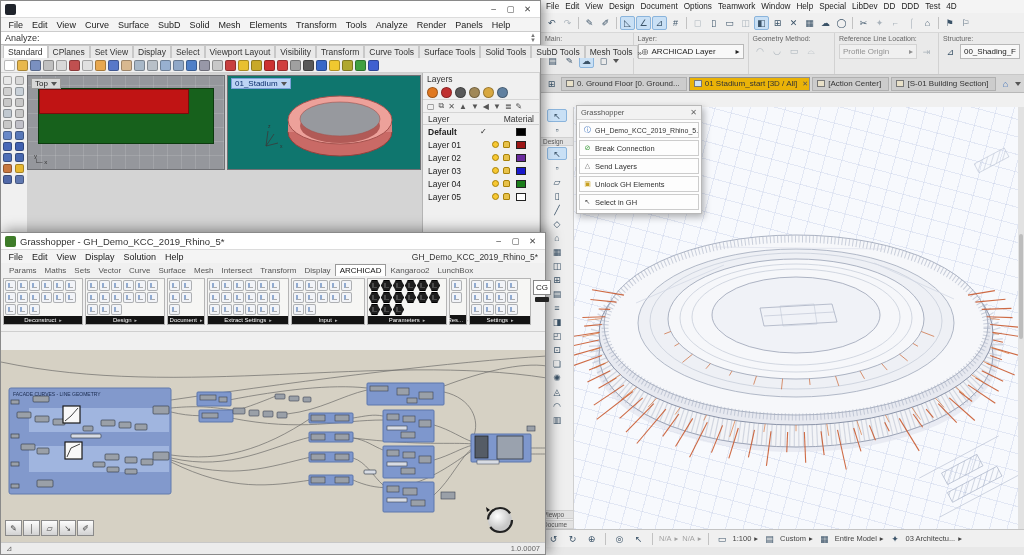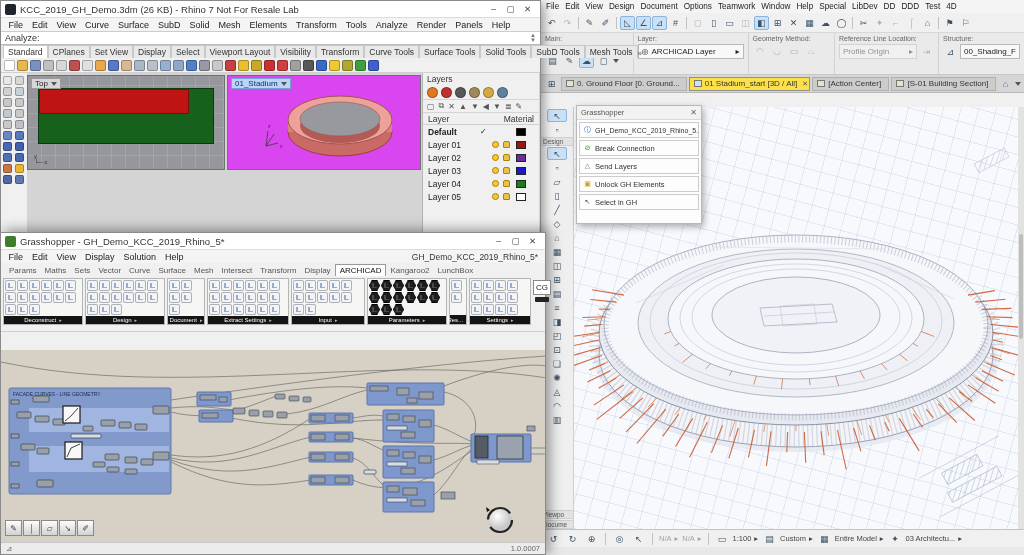--- a/index.html
+++ b/index.html
@@ -89,21 +89,21 @@
   .a-menu span{padding:0 3px;}
   .a-toolbar{height:20px;display:flex;align-items:center;gap:1px;padding:0 3px;background:#f0f0f0;border-bottom:1px solid #d8d8d8;}
   .a-infobox{height:42px;background:#eaeaea;border-bottom:1px solid #c8c8c8;display:flex;font-size:7px;color:#666;}
   .ibsec{padding:2px 4px;border-right:1px solid #d2d2d2;position:relative;}
   .ibsec .val{font-size:7.5px;color:#333;margin-top:1px;}
   .ibrow{display:flex;align-items:center;gap:2px;margin-top:2px;}
   .ddbox{height:15px;background:#f8f8f8;border:1px solid #b8b8b8;display:flex;align-items:center;font-size:8px;color:#222;padding:0 3px;gap:3px;}
   .ddbox.dim{opacity:.45;}
   .a-tabbar{height:18px;background:#d6d6d6;display:flex;align-items:center;gap:2px;padding:0 3px;font-size:8px;color:#333;border-bottom:1px solid #b8b8b8;}
   .a-tab{height:14px;display:flex;align-items:center;gap:3px;background:#cccccc;border:1px solid #b0b0b0;padding:0 4px;white-space:nowrap;overflow:hidden;}
-  .a-tab.active{background:#fde047;border-color:#8f8f8f;}
+  .a-tab.active{background:#eab308;border-color:#8f8f8f;}
   .a-tab .ticon{width:8px;height:7px;border:1px solid #777;background:#e8e0c8;flex:0 0 auto;}
   .a-tab.active .ticon{background:#cfe2f5;}
   .a-tab .tclose{color:#555;font-size:7px;margin-left:2px;}
   .a-body{position:absolute;left:0;top:107px;right:0;bottom:26px;}
   .a-toolbox{position:absolute;left:0;top:0;width:33px;bottom:0;background:#efefef;border-right:1px solid #cfcfcf;display:flex;flex-direction:column;align-items:center;padding-top:2px;gap:1px;font-size:8px;overflow:hidden;}
   .a-toolbox .glyphchip{width:20px;height:13px;}
   .tool-label{width:100%;text-align:left;font-size:6.5px;color:#555;background:#e2e2e2;padding:0 2px;border-top:1px solid #d0d0d0;border-bottom:1px solid #d0d0d0;}
   .a-view{position:absolute;left:33px;top:0;right:6px;bottom:0;background:#f7f9fd;background-image:repeating-linear-gradient(105deg,rgba(185,196,226,.33) 0 1px,transparent 1px 17px),repeating-linear-gradient(15deg,rgba(185,196,226,.33) 0 1px,transparent 1px 17px);overflow:hidden;}
   .a-scroll{position:absolute;right:0;top:0;width:6px;bottom:0;background:#e2e2e2;}
   .a-scroll .thumb{position:absolute;left:1px;right:1px;top:30%;height:25%;background:#bdbdbd;border-radius:2px;}
@@ -435,21 +435,21 @@
 
     <div class="palette">
       <div class="pal-title">
         <span>Grasshopper</span>
         <span class="x">✕</span>
       </div>
       <div class="pal-row">
         <span class="pal-ico" style="color:#2a64b8">ⓘ</span>
         <span style="font-size:7px">GH_Demo_KCC_2019_Rhino_5.gh</span>
       </div>
-      <div style="padding-bottom:13px">
+      <div style="padding-bottom:3px">
 
           <div class="pal-row">
             <span class="pal-ico" style="color: rgb(58, 154, 58);">⊘</span>
             <span>Break Connection</span>
           </div>
 
           <div class="pal-row">
             <span class="pal-ico" style="color: rgb(112, 112, 112);">△</span>
             <span>Send Layers</span>
           </div>
@@ -481,21 +481,20 @@
       <span class="seg"><span class="glyphchip">▤</span><span>Custom</span> ▸</span>
       <span class="seg"><span class="glyphchip">▦</span><span>Entire Model</span> ▸</span>
       <span class="seg"><span class="glyphchip">✦</span><span>03 Architectu...</span> ▸</span>
     </div>
     <div class="a-fill"></div>
   </div>
 
   <div id="rhino" class="win">
     <div class="r-title">
       <span class="appicon" style="background:#20242c"></span>
-      <span>KCC_2019_GH_Demo.3dm (26 KB) - Rhino 7 Not For Resale Lab</span>
       <span class="spacer"></span>
       <span class="wc">–</span>
       <span class="wc">▢</span>
       <span class="wc">✕</span>
     </div>
     <div class="r-menu">
 
     <span>File</span>
         <span>Edit</span>
         <span>View</span>
@@ -597,21 +596,21 @@
         <div class="vp-label">
             <span>Top</span>
             <span class="caret"></span>
           </div>
         <div style="position:absolute;left:10px;top:12px;width:176px;height:56px;background:#17611c;border:1px solid #0c3a0e">
           <div style="position:absolute;left:0;top:0;width:86%;height:46%;background:#c01414;border:1px solid #7a0c0c"></div>
         </div>
         <div class="axis">y<br>└─ x</div>
       </div>
 
-      <div class="vp" style="left:226px;top:2px;width:194px;height:95px;background:#d946ef">
+      <div class="vp" style="left:226px;top:2px;width:194px;height:95px;background:#0f766e">
         <div class="vp-label active">
             <span>01_Stadium</span>
             <span class="caret"></span>
           </div>
         <svg width="194" height="95" viewBox="0 0 194 95">
           <ellipse cx="112" cy="56" rx="52" ry="24" fill="#c96a66" stroke="#96403c" stroke-width="1"></ellipse>
           <rect x="60" y="44" width="104" height="12" fill="#d98480" stroke="none"></rect>
           <ellipse cx="112" cy="44" rx="52" ry="24" fill="#eda19a" stroke="#a4524e" stroke-width="1"></ellipse>
           <ellipse cx="112" cy="50" rx="40" ry="17" fill="#b15a56"></ellipse>
           <ellipse cx="112" cy="43" rx="40" ry="17" fill="#97999e" stroke="#a4524e" stroke-width="0.6"></ellipse>

